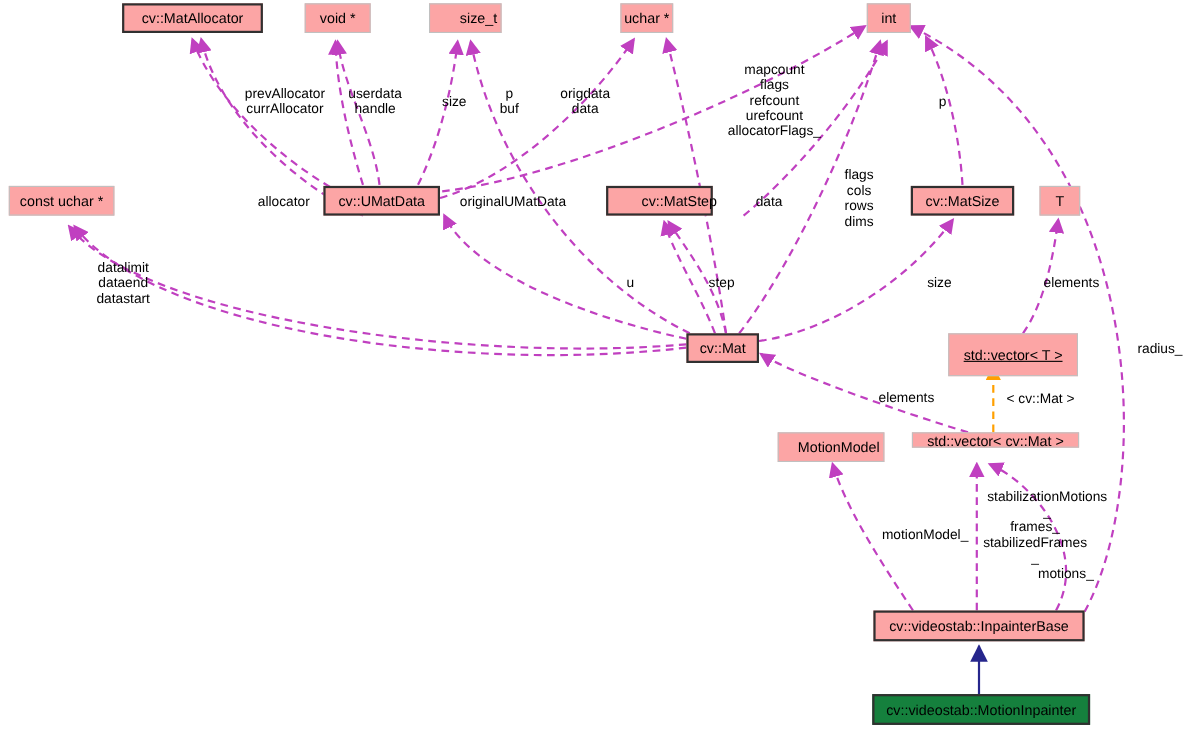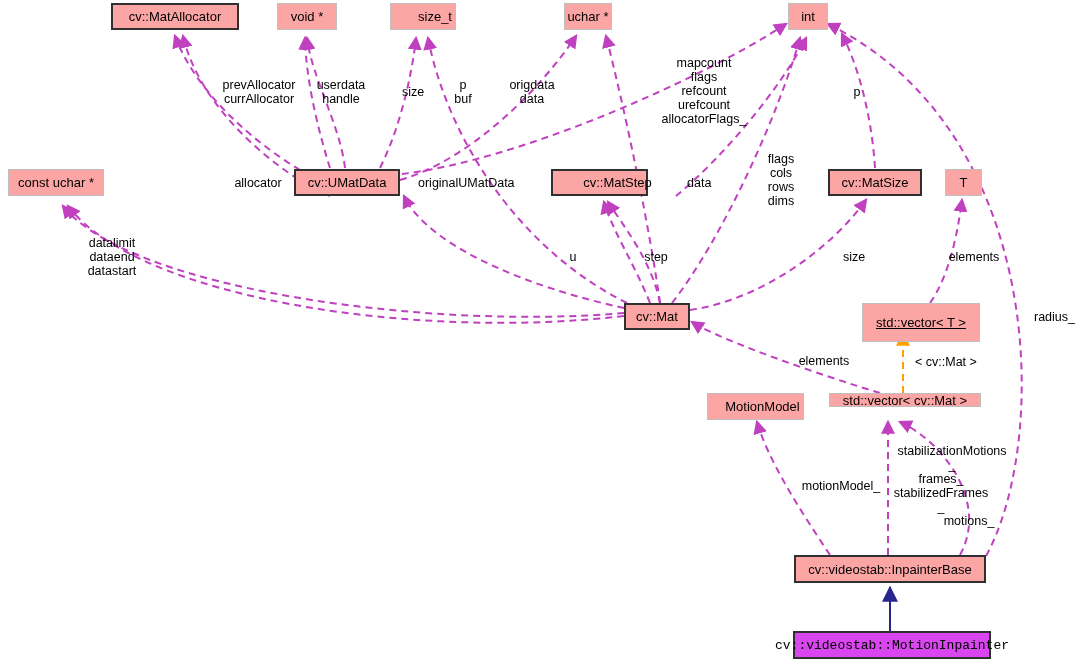--- a/index.html
+++ b/index.html
@@ -37,22 +37,21 @@
     justify-content: center;
     white-space: nowrap;
     letter-spacing: 0px;
     z-index: 3;
   }
   .node.strong {
     border: 2px solid #303030;
   }
   .node.current {
     border: 2px solid #303030;
-    background: #d946ef;
-    font-family: Liberation Mono, monospace;
+    background: #15803d;
   }
   .edgelabel {
     position: absolute;
     font-size: 12.5px;
     color: #000000;
     line-height: 14px;
     white-space: pre;
     z-index: 2;
   }
   .edgelabel.center { text-align: center; }

